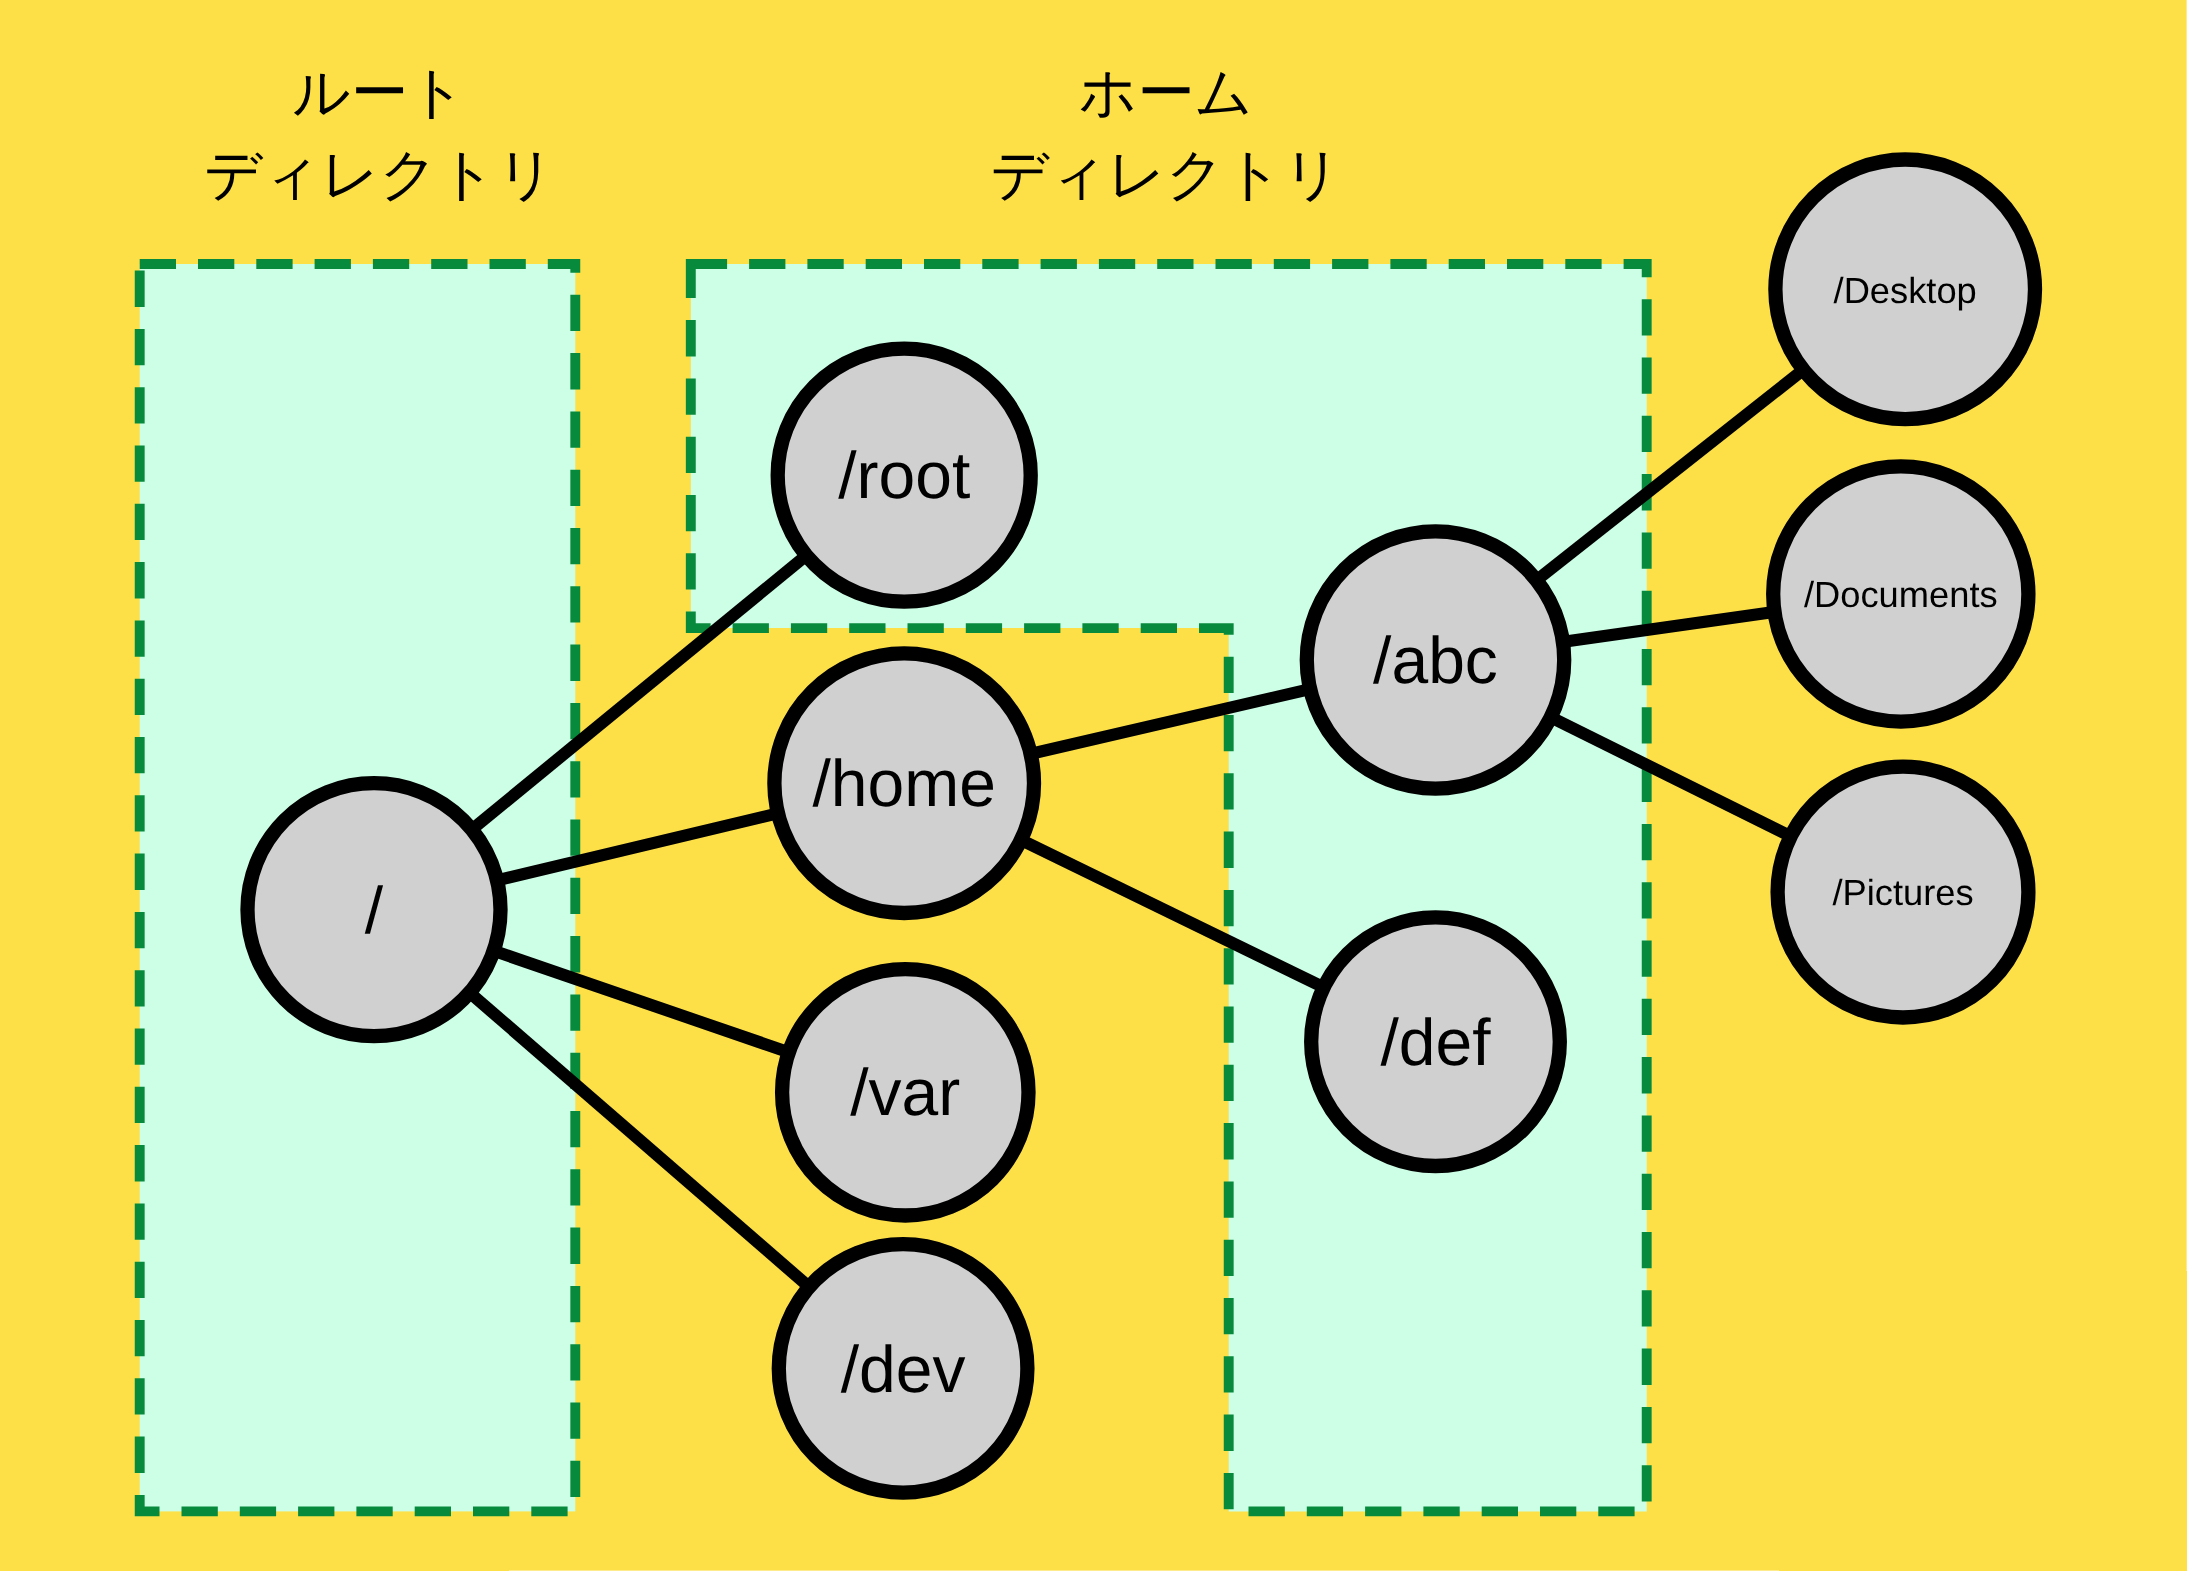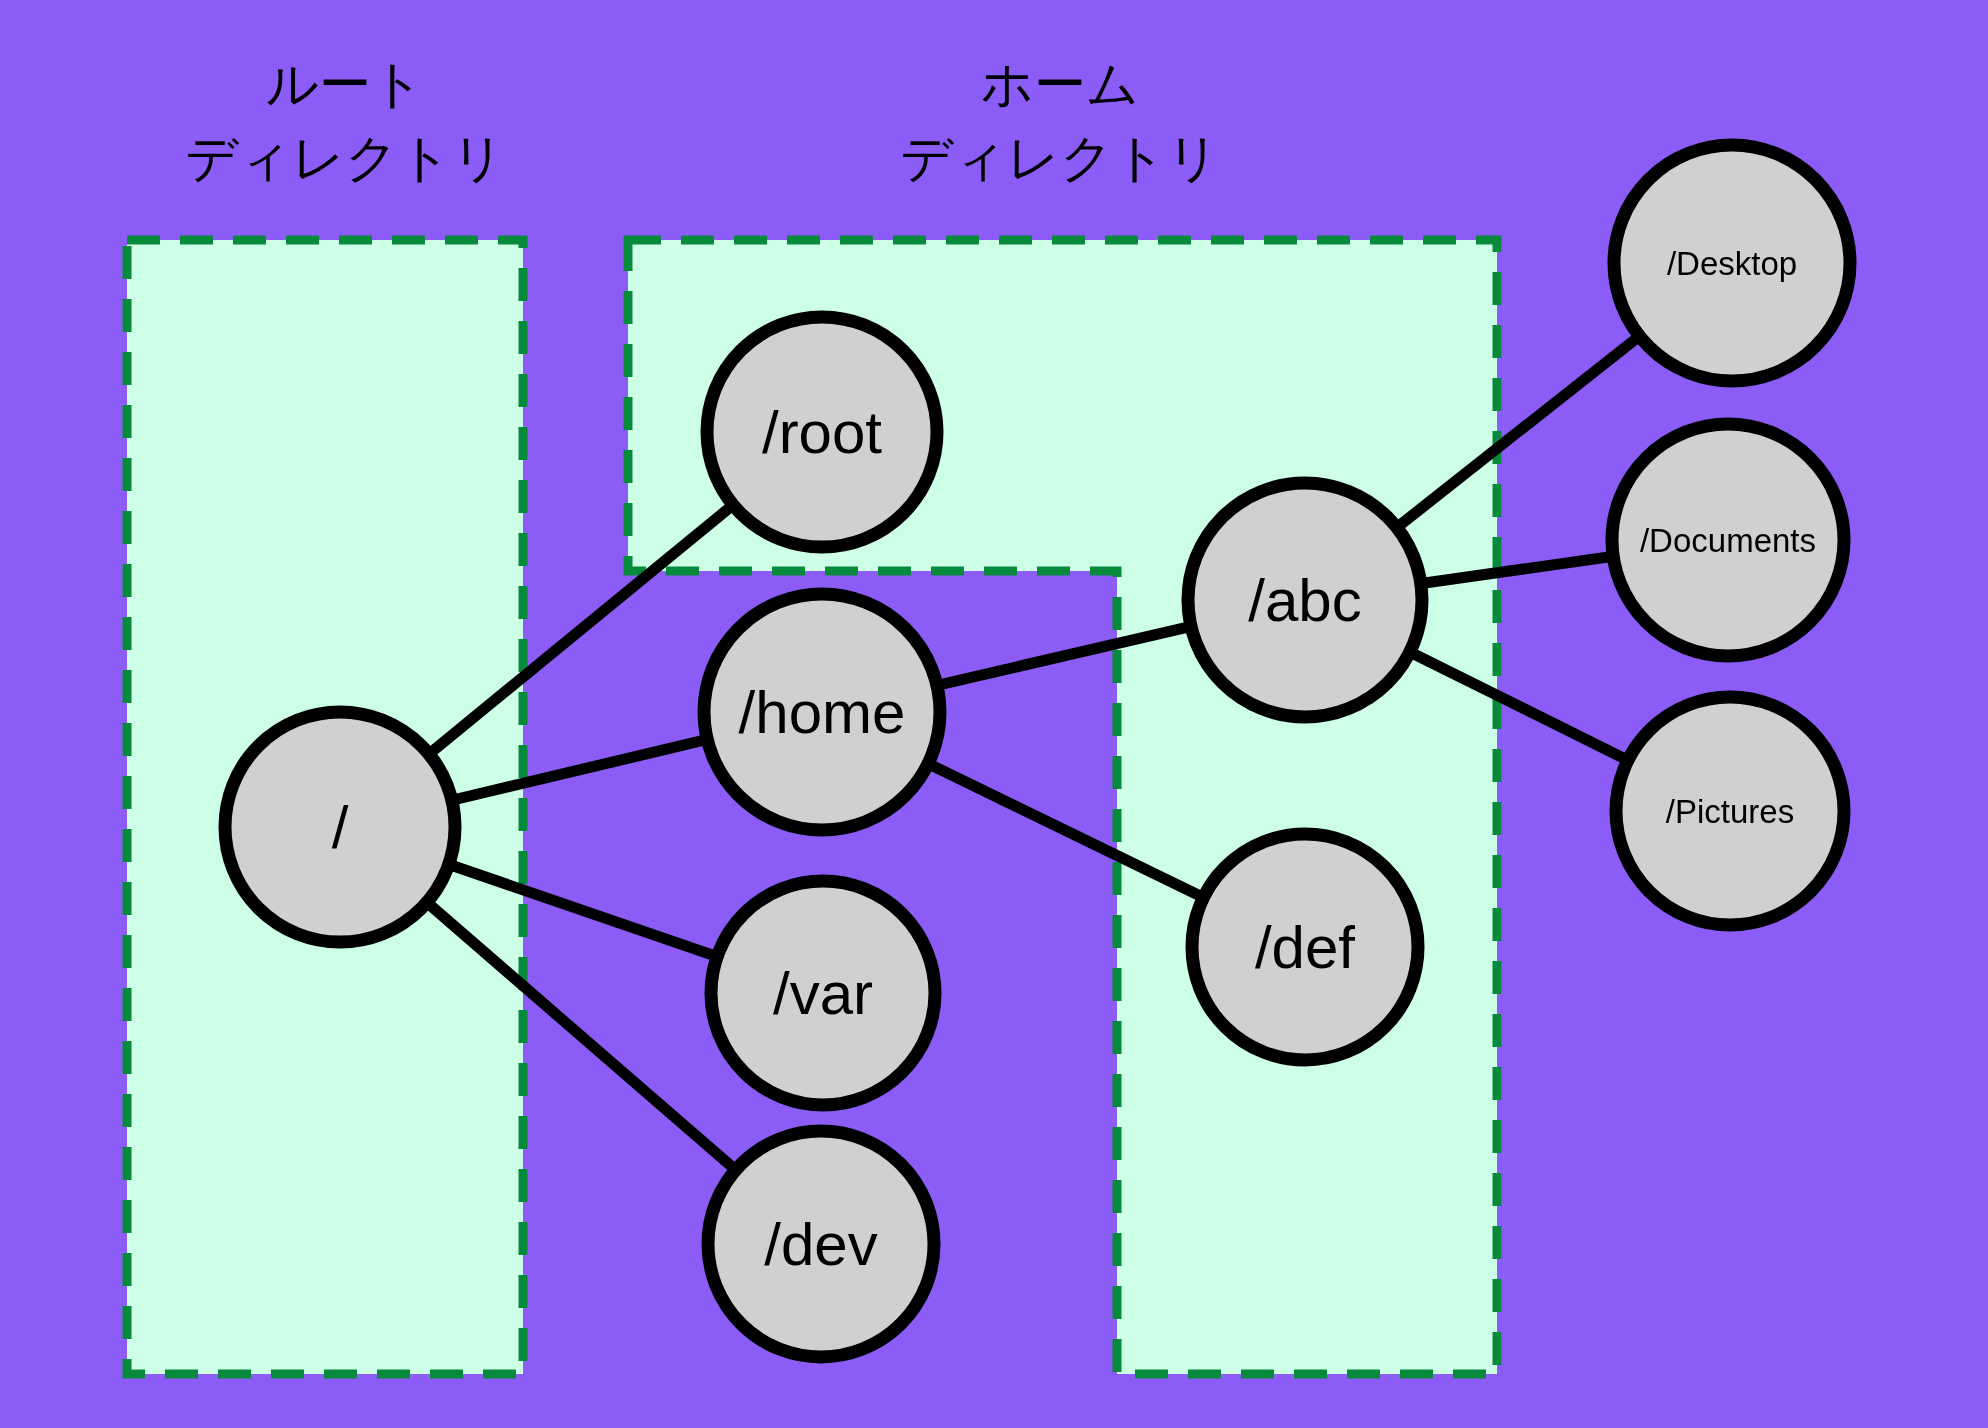--- a/index.html
+++ b/index.html
@@ -4,21 +4,21 @@
 <style>
   html, body {
     margin: 0;
     padding: 0;
     background: #ffffff;
   }
   #canvas {
     position: relative;
     width: 1988px;
     height: 1428px;
-    background: #8b5cf6;
+    background: #fde047;
     overflow: hidden;
     font-family: "Liberation Sans", "DejaVu Sans", sans-serif;
   }
   svg { display: block; }
   .region {
     fill: #ccffe6;
     stroke: #088a3c;
     stroke-width: 9;
     stroke-dasharray: 33 20;
   }

